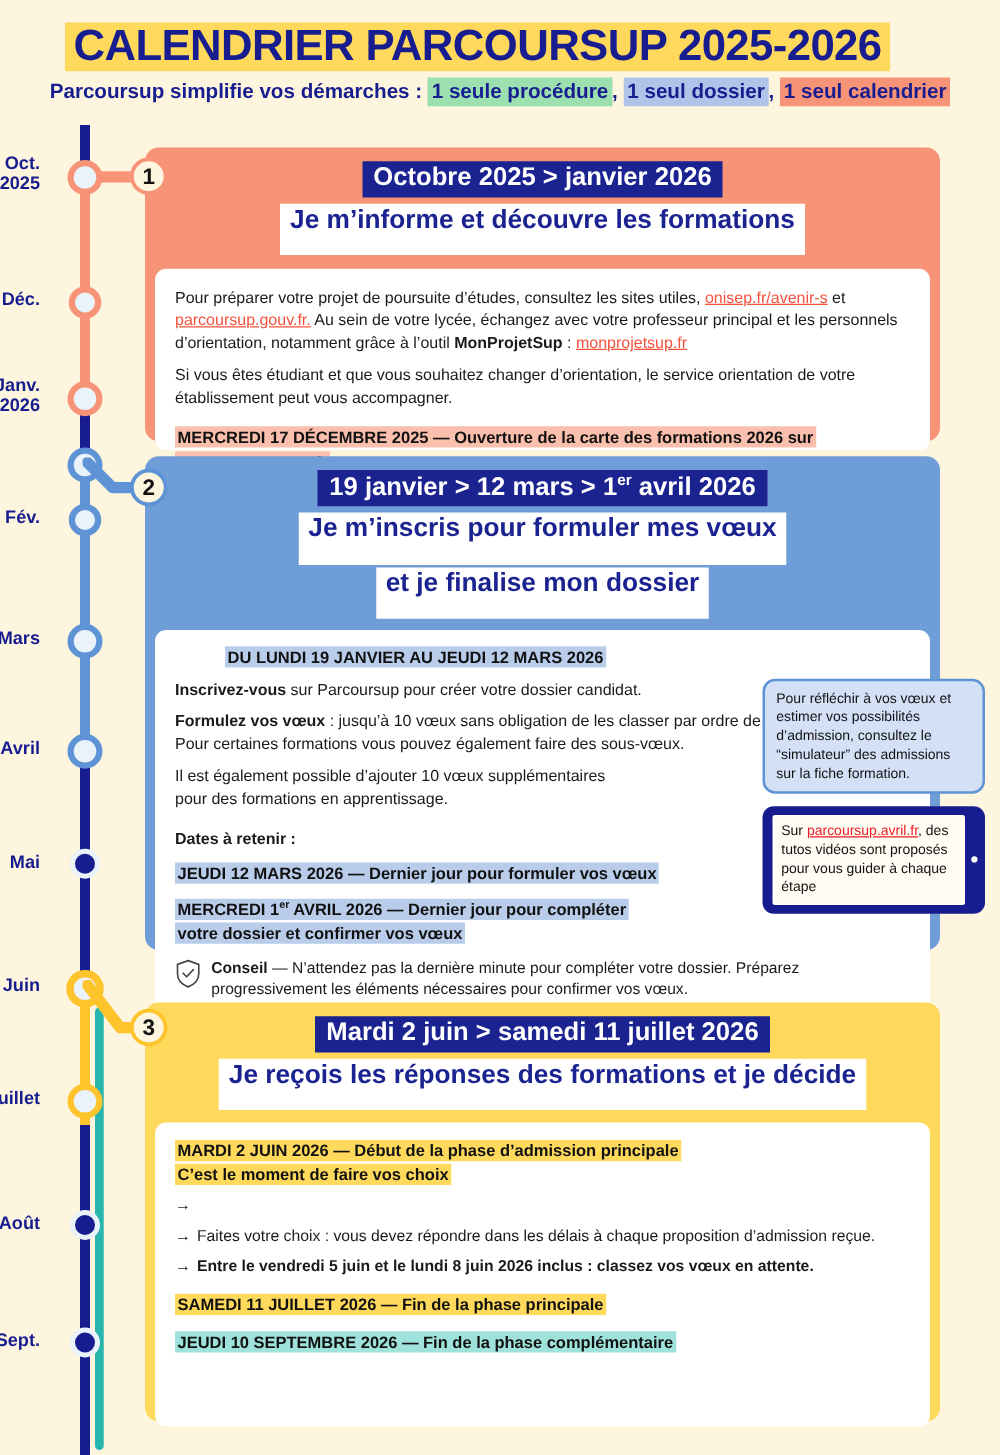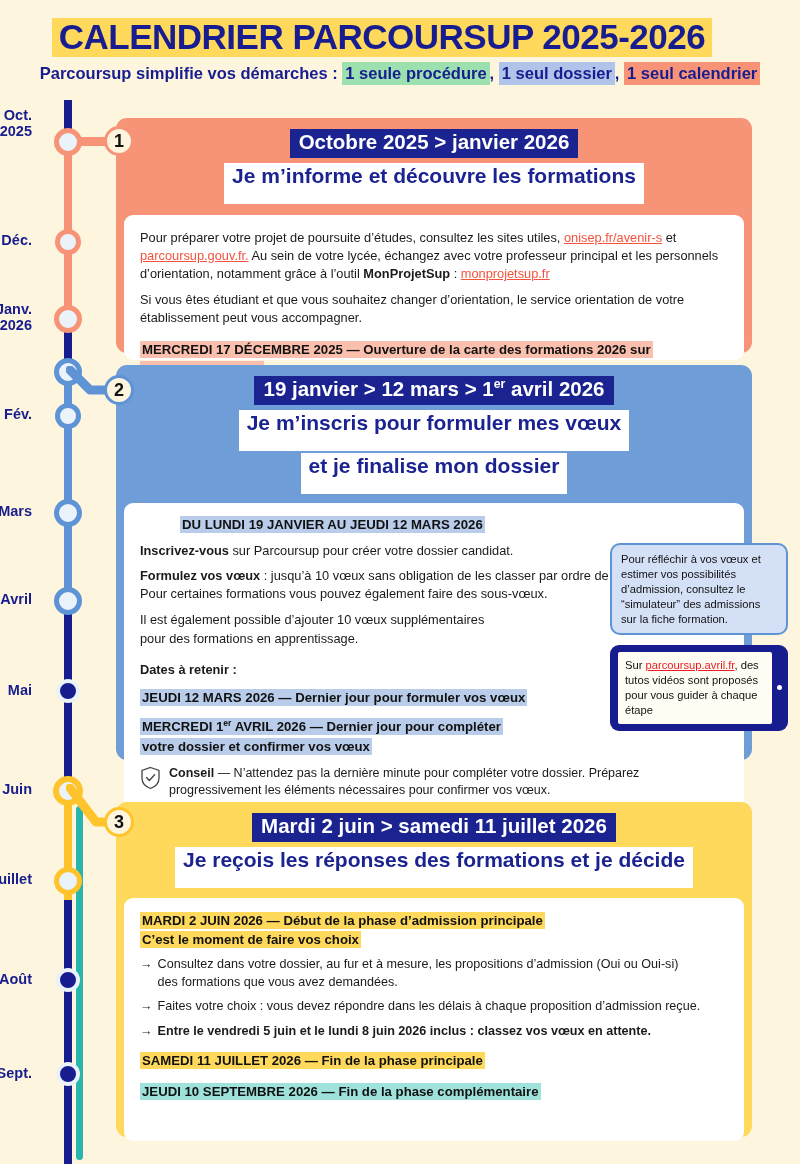--- a/index.html
+++ b/index.html
@@ -151,21 +151,21 @@
   <div class="node hollow" style="left:54px;top:258px;width:28px;height:28px;border:5px solid #5E93D6;"></div>
   <div class="node hollow" style="left:55px;top:303px;width:26px;height:26px;border:5px solid #5E93D6;"></div>
   <div class="node hollow" style="left:54px;top:399px;width:28px;height:28px;border:5px solid #5E93D6;"></div>
   <div class="node hollow" style="left:54px;top:487px;width:28px;height:28px;border:5px solid #5E93D6;"></div>
   <div class="node filled" style="left:56px;top:579px;width:24px;height:24px;"></div>
   <div class="node hollow" style="left:53px;top:676px;width:30px;height:30px;border:6px solid #FFC32B;"></div>
   <div class="node hollow" style="left:54px;top:767px;width:28px;height:28px;border:5px solid #FFC32B;"></div>
   <div class="node filled" style="left:56px;top:868px;width:24px;height:24px;"></div>
   <div class="node filled" style="left:56px;top:962px;width:24px;height:24px;"></div>
 
-  <div class="mlabel" style="top:8px;margin-left:47px;">
+  <div class="mlabel" style="top:24px;margin-left:47px;">
     <div>Oct.</div>
     <div>2025</div>
   </div>
   <div class="mlabel" style="top:133px;">Déc.</div>
   <div class="mlabel" style="top:202px;">
     <div>Janv.</div>
     <div>2026</div>
   </div>
   <div class="mlabel" style="top:307px;">Fév.</div>
   <div class="mlabel" style="top:404px;">Mars</div>
@@ -278,24 +278,20 @@
     <div><span class="sec-date">Mardi 2 juin &gt; samedi 11 juillet 2026</span></div>
     <div><span class="sec-sub">Je reçois les réponses des formations et je décide</span></div>
   </div>
   <div class="sec-body" style="height:243px;padding:13px 16px;">
     <p>
       <span class="dline mk mk-yellow">MARDI 2 JUIN 2026 — Début de la phase d’admission principale</span><br>
       <span class="dline mk mk-yellow">C’est le moment de faire vos choix</span>
     </p>
     <div class="arrow-row">
       <span class="ar">→</span>
-      <span>
-        <span>Consultez dans votre dossier, au fur et à mesure, les propositions d’admission (Oui ou Oui-si)</span><br>
-        <span>des formations que vous avez demandées.</span>
-      </span>
     </div>
     <div class="arrow-row">
       <span class="ar">→</span>
       <span>Faites votre choix : vous devez répondre dans les délais à chaque proposition d’admission reçue.</span>
     </div>
     <div class="arrow-row" style="font-weight:bold;">
       <span class="ar">→</span>
       <span>Entre le vendredi 5 juin et le lundi 8 juin 2026 inclus : classez vos vœux en attente.</span>
     </div>
     <p style="margin-top:11px;">

